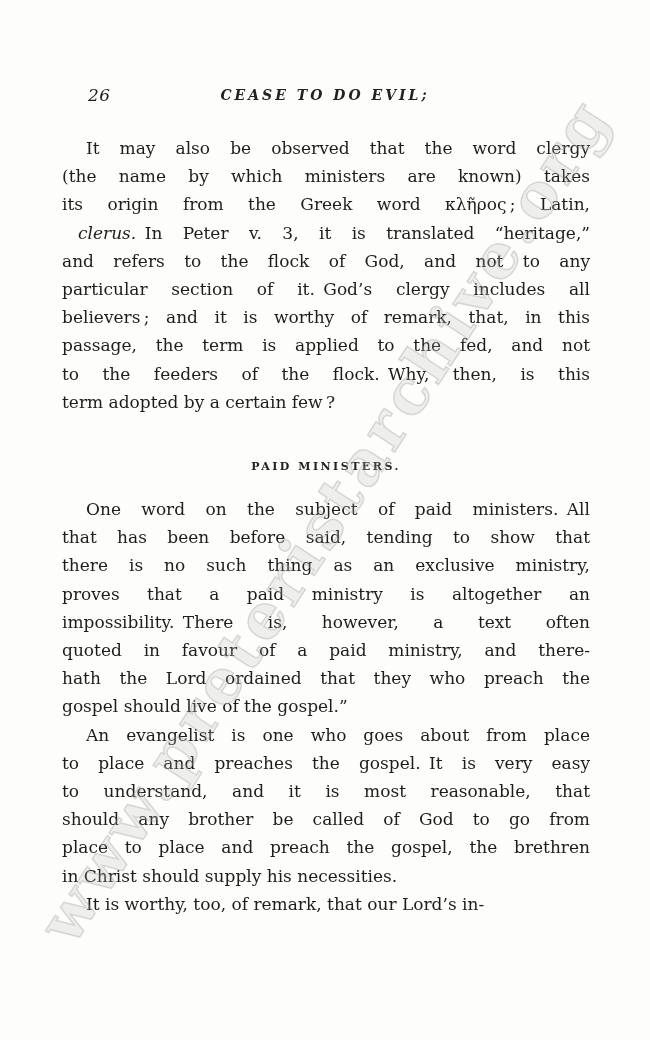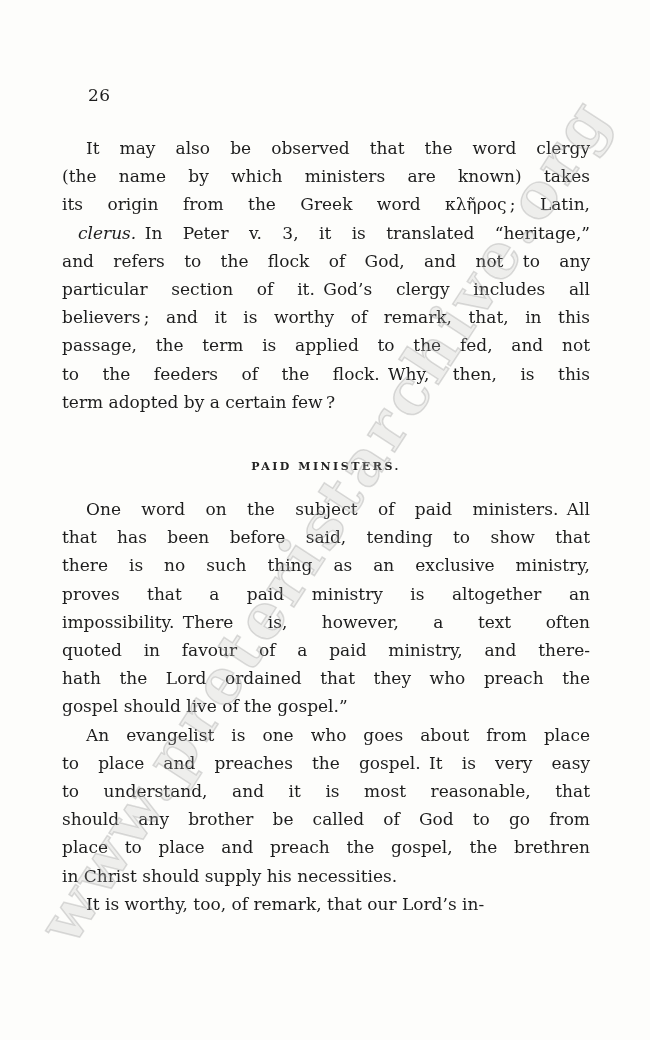--- a/index.html
+++ b/index.html
@@ -12,20 +12,21 @@
     background: #fdfdfb;
     overflow: hidden;
     font-family: "DejaVu Serif", "Liberation Serif", serif;
     color: #1d1d1d;
   }
   .page-header {
     position: relative;
     z-index: 1;
     margin-top: 84px;
     height: 26px;
+    font-style: italic;
   }
   .page-number {
     position: absolute;
     left: 88px;
     top: 1px;
     font-size: 17px;
     letter-spacing: 0.5px;
   }
   .running-title {
     display: block;
@@ -78,20 +79,21 @@
 </style>
 </head>
 <body>
 
 <div class="page">
 
   <div class="watermark">www.preteristarchive.org</div>
 
   <header class="page-header">
     <span class="page-number">26</span>
+    <span class="running-title">CEASE TO DO EVIL;</span>
   </header>
 
   <main class="body-text">
 
     <div class="para">
       <div class="line indent">It may also be observed that the word clergy</div>
       <div class="line">(the name by which ministers are known) takes</div>
       <div class="line">its origin from the Greek word κλῆρος ; Latin,</div>
       <div class="line"><span class="italic">clerus.</span><span> In Peter v. 3, it is translated “heritage,”</span></div>
       <div class="line">and refers to the flock of God, and not to any</div>

